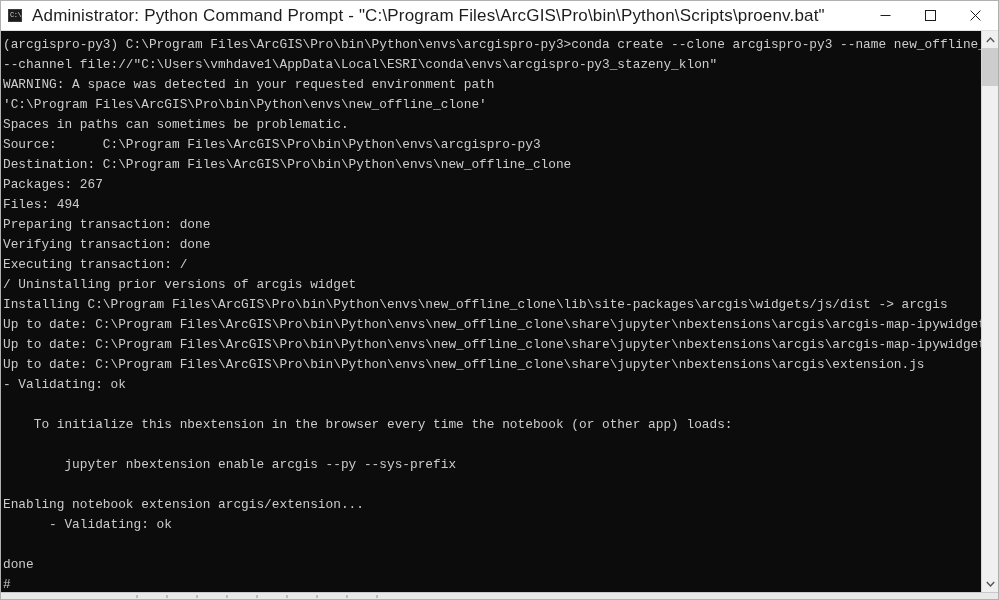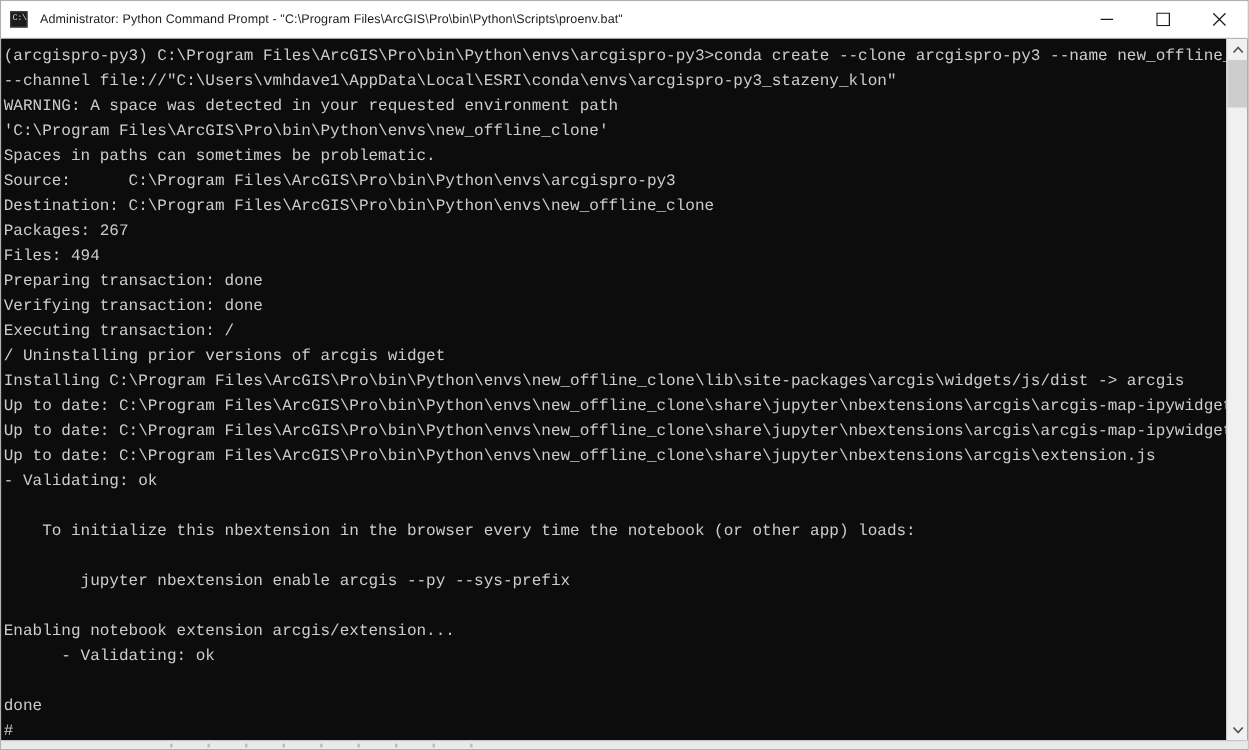--- a/index.html
+++ b/index.html
@@ -54,21 +54,21 @@
   #app-icon .cmd-glyph {
     position: absolute;
     left: 2px; top: 4px;
     font-family: "Liberation Mono", monospace;
     font-size: 7px;
     line-height: 7px;
     color: #d8d8d8;
     letter-spacing: -0.5px;
   }
   #titlebar-text {
-    font-size: 10px;
+    font-size: 17px;
     color: #1d1d1d;
     white-space: nowrap;
     overflow: hidden;
     letter-spacing: 0.01em;
     text-align: right;
   }
   #window-controls {
     position: absolute;
     right: 0;
     top: 0;

